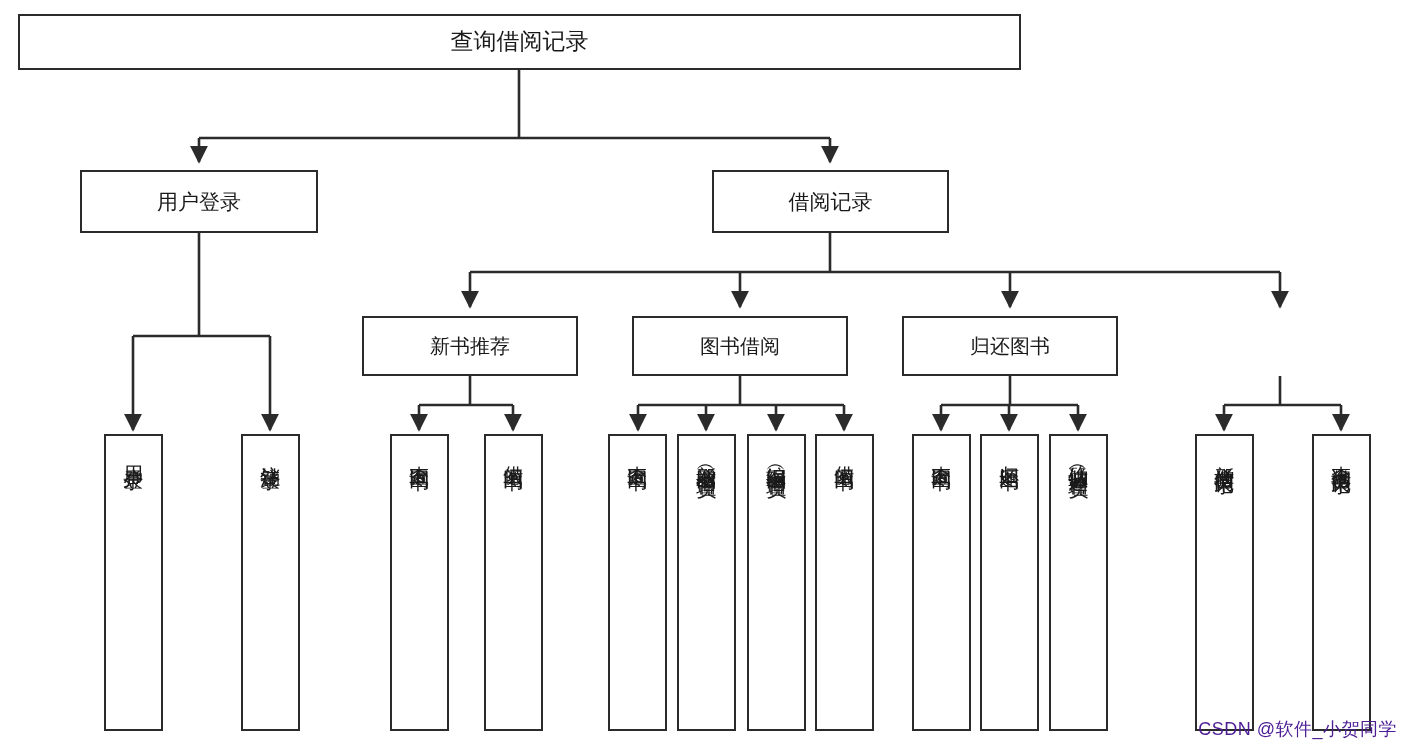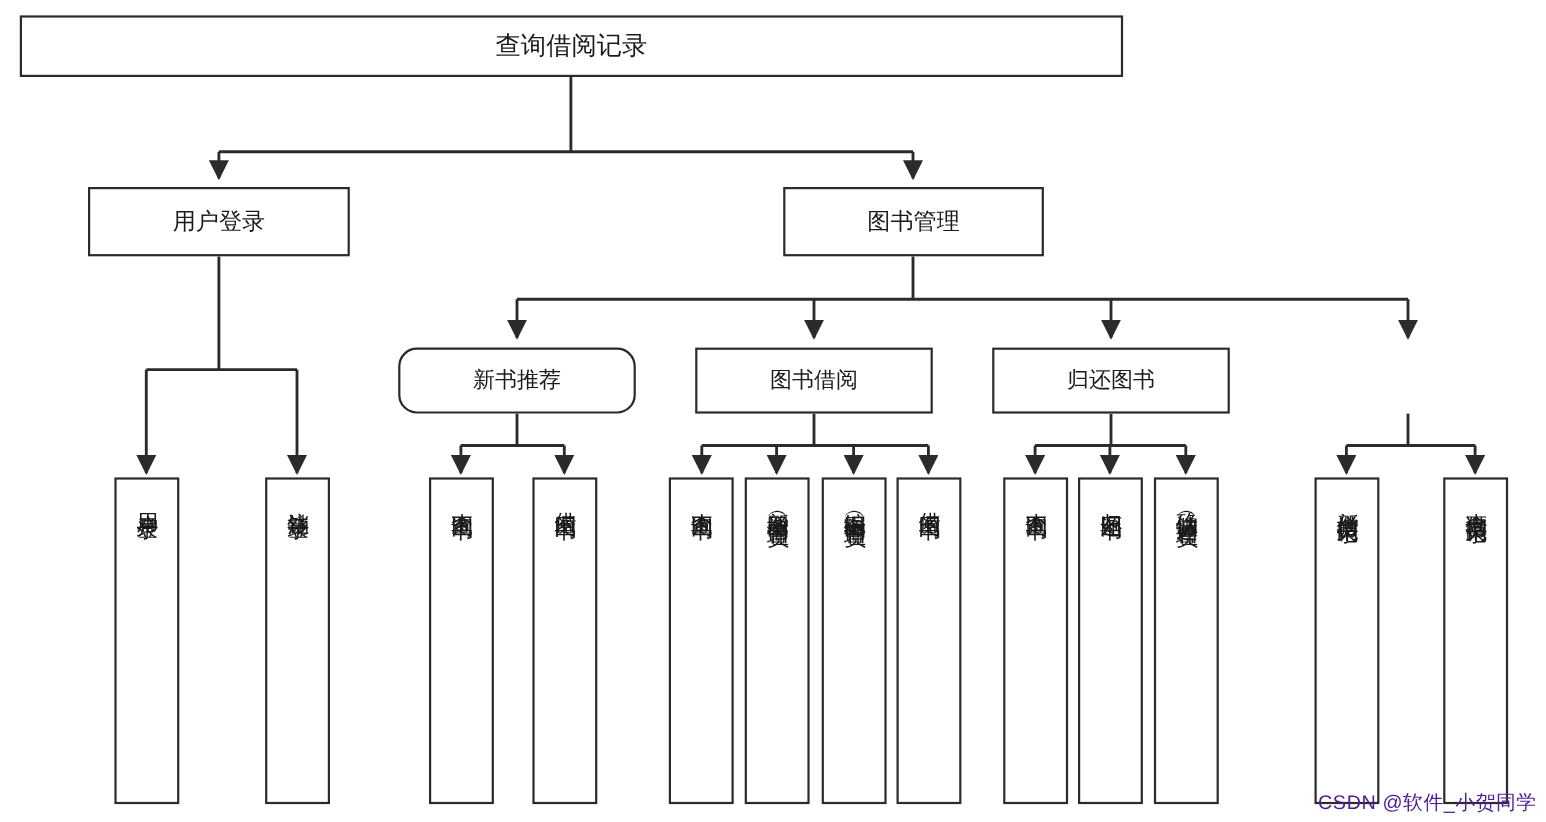--- a/index.html
+++ b/index.html
@@ -128,24 +128,24 @@
   </svg>
 
   <div class="node root" style="left:18px; top:14px; width:1003px; height:56px;">
     <span class="htext">查询借阅记录</span>
   </div>
 
   <div class="node level2" style="left:80px; top:170px; width:238px; height:63px;">
     <span class="htext">用户登录</span>
   </div>
   <div class="node level2" style="left:712px; top:170px; width:237px; height:63px;">
-    <span class="htext">图书管理</span>
+    <span class="htext">借阅记录</span>
   </div>
 
-  <div class="node level3" style="left:362px; top:316px; width:216px; height:60px;border-radius:17px;">
+  <div class="node level3" style="left:362px; top:316px; width:216px; height:60px;">
     <span class="htext">新书推荐</span>
   </div>
   <div class="node level3" style="left:632px; top:316px; width:216px; height:60px;">
     <span class="htext">图书借阅</span>
   </div>
   <div class="node level3" style="left:902px; top:316px; width:216px; height:60px;">
     <span class="htext">归还图书</span>
   </div>
 
   <div class="node leaf" style="left:104px; top:434px; width:59px; height:297px;">

